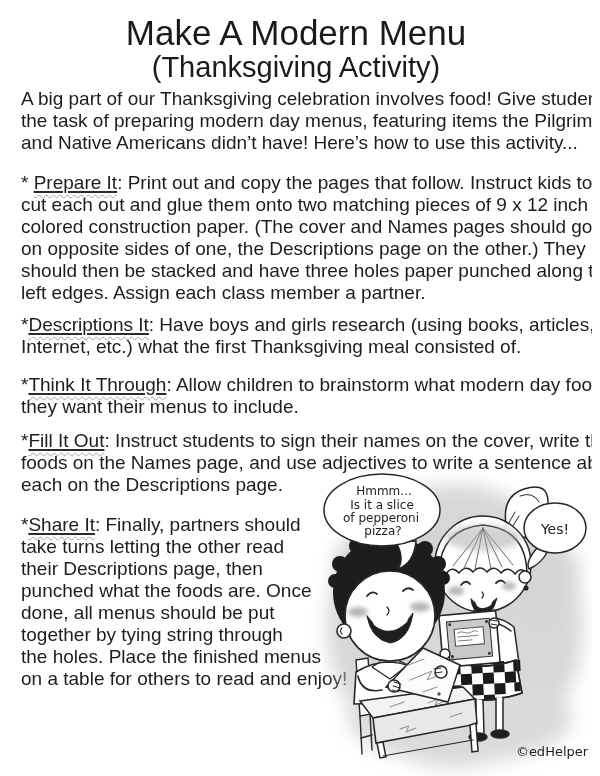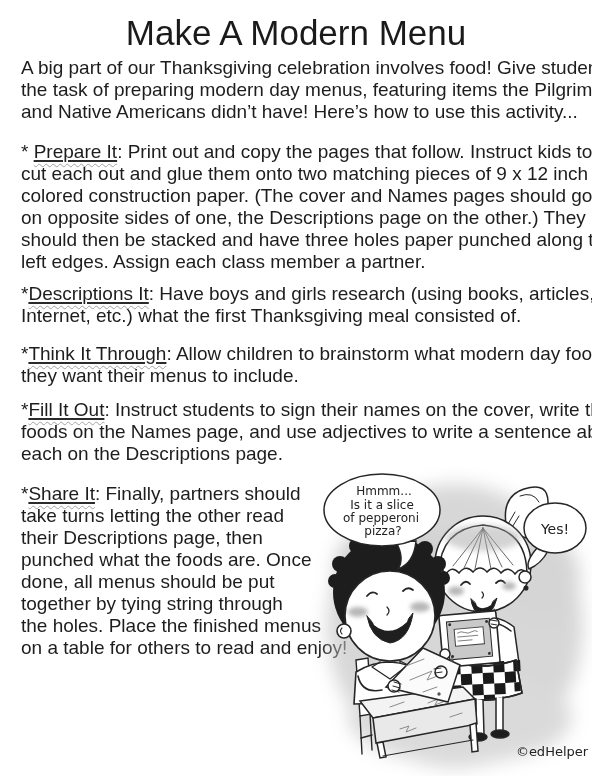--- a/index.html
+++ b/index.html
@@ -41,20 +41,21 @@
   .blur3 { filter:blur(3px); }
   .blur2 { filter:blur(2px); }
   svg text { font-family:"DejaVu Sans", sans-serif; fill:#222; }
 </style>
 </head>
 <body>
 
 <div class="page">
 
   <h1 class="title">Make A Modern Menu</h1>
+  <h2 class="subtitle">(Thanksgiving Activity)</h2>
 
   <p class="para intro"><span>A big part of our Thanksgiving celebration involves food! Give students
 the task of preparing modern day menus, featuring items the Pilgrims
 and Native Americans didn’t have! Here’s how to use this activity...</span></p>
 
   <p class="para sec-a"><span>* </span><span class="hd"><span class="hd-inner">Prepare It</span></span><span>: Print out and copy the pages that follow. Instruct kids to
 cut each out and glue them onto two matching pieces of 9 x 12 inch
 colored construction paper. (The cover and Names pages should go
 on opposite sides of one, the Descriptions page on the other.) They
 should then be stacked and have three holes paper punched along their

